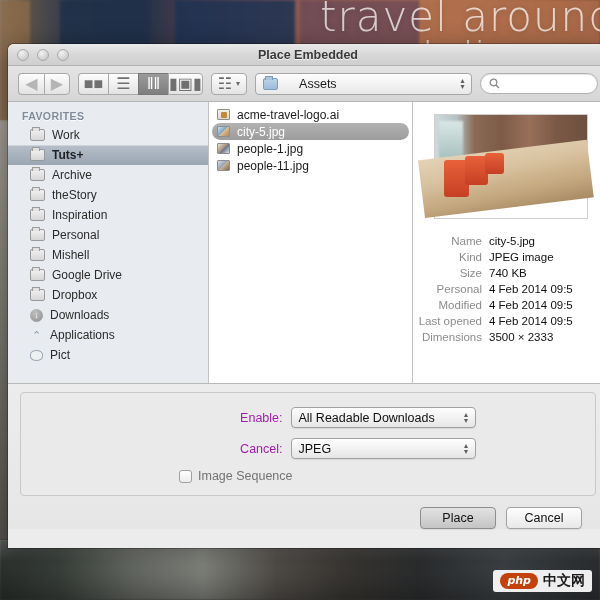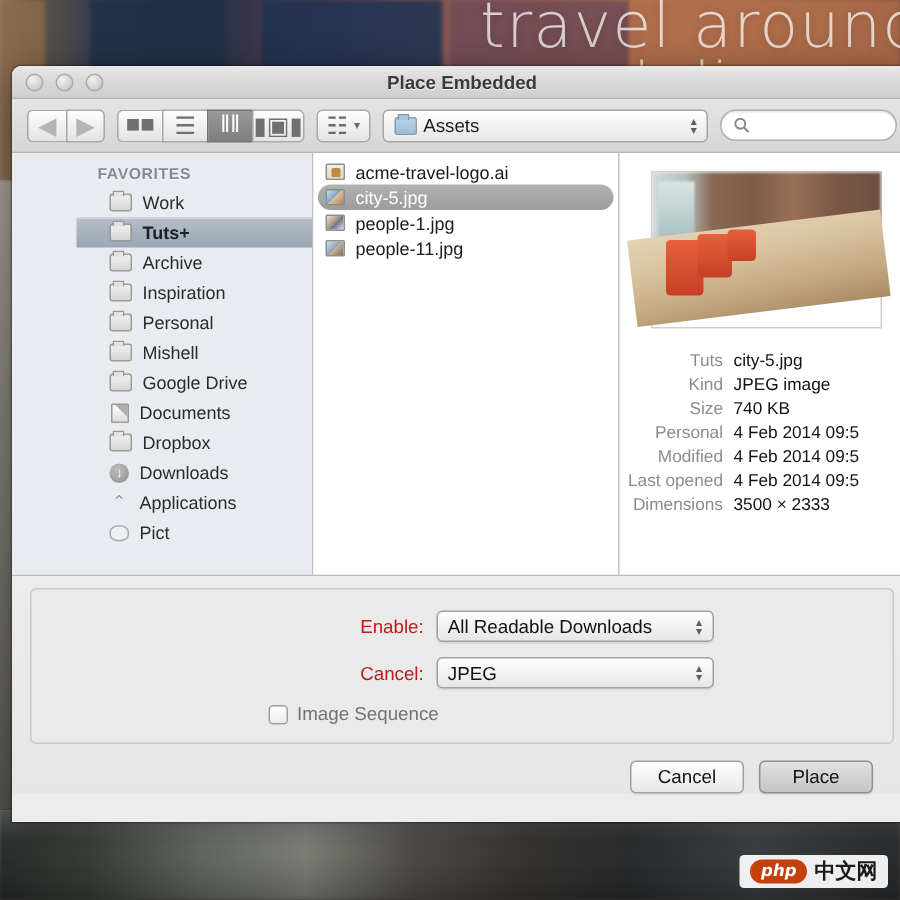--- a/index.html
+++ b/index.html
@@ -93,21 +93,21 @@
   .tbtn:last-child { border-right-width: 1px; border-top-right-radius: 4px; border-bottom-right-radius: 4px; }
   .tbtn.wide { min-width: 30px; }
   .tbtn.sel { background: linear-gradient(180deg, #9a9a9a, #7e7e7e); color: #fff; border-color: #777; }
   .tbtn.disabled { color: #b5b5b5; }
   .arrange {
     height: 22px; display: flex; align-items: center; gap: 4px; padding: 0 6px;
     background: linear-gradient(180deg, #fdfdfd, #e3e3e3);
     border: 1px solid #a9a9a9; border-radius: 4px; color: #6a6a6a;
   }
   .pathpop {
-    flex: 1; height: 22px; display: flex; align-items: center; gap: 4px;
+    flex: 1; height: 22px; display: flex; align-items: center; gap: 21px;
     padding: 0 4px 0 7px;
     background: linear-gradient(180deg, #fdfdfd, #e8e8e8);
     border: 1px solid #a6a6a6; border-radius: 4px;
     font-size: 12.5px; color: #1b1b1b;
     box-shadow: 0 1px 0 rgba(255,255,255,.7) inset;
   }
   .pathpop .pp-label { flex: 1; }
   .stepper { width: 9px; display: flex; flex-direction: column; align-items: center; color: #5e5e5e; line-height: 6px; font-size: 8px; }
   .searchfield {
     width: 118px; height: 21px; display: flex; align-items: center; gap: 5px;
@@ -126,21 +126,20 @@
     background: #a9c6de; border: 1px solid #7d9cb8; border-bottom: 0; border-radius: 1px 1px 0 0;
   }
 
   
   .bodyrow { display: flex; height: 282px; background: #fff; border-bottom: 1px solid #b9b9b9; }
 
   .sidebar {
     width: 201px; flex: none; overflow: hidden;
     background: #e8ecf1; border-right: 1px solid #c2c2c2;
     padding-top: 6px;
-    padding-left: 43px;
   }
   .sb-header {
     font-size: 10.5px; font-weight: bold; color: #7f8b99;
     letter-spacing: .4px; padding: 2px 0 3px 14px;
     text-shadow: 0 1px 0 rgba(255,255,255,.8);
   }
   .sb-item {
     height: 20px; display: flex; align-items: center; gap: 7px;
     padding-left: 22px; font-size: 12px; color: #2b2b2b;
   }
@@ -252,21 +251,21 @@
   
   .options {
     padding: 8px 12px 0 12px;
     background: linear-gradient(180deg, #ececec, #e6e6e6);
   }
   .optbox {
     border: 1px solid #c8c8c8; border-radius: 4px; background: #eaeaea;
     padding: 14px 0 12px 0;
   }
   .optrow { display: flex; align-items: center; justify-content: center; margin-bottom: 10px; }
-  .optlabel { width: 150px; text-align: right; padding-right: 8px; font-size: 12.5px; color: #b91c1c; }
+  .optlabel { width: 150px; text-align: right; padding-right: 8px; font-size: 12.5px; color: #a21caf; }
   .select {
     width: 185px; height: 21px; display: flex; align-items: center;
     padding: 0 4px 0 7px; font-size: 12.5px; color: #101010;
     background: linear-gradient(180deg, #fefefe, #e6e6e6);
     border: 1px solid #a2a2a2; border-radius: 4px;
     box-shadow: 0 1px 1px rgba(0,0,0,.08);
   }
   .select .sv { flex: 1; }
   .checkrow { display: flex; align-items: center; margin-left: 158px; }
   .checkbox {
@@ -373,37 +372,37 @@
           <div class="sb-item selected">
             <span class="sb-ico ic-folder"></span>
             <span>Tuts+</span>
           </div>
           <div class="sb-item">
             <span class="sb-ico ic-folder"></span>
             <span>Archive</span>
           </div>
           <div class="sb-item">
             <span class="sb-ico ic-folder"></span>
+            <span>theStory</span>
+          </div>
+          <div class="sb-item">
+            <span class="sb-ico ic-folder"></span>
             <span>Inspiration</span>
           </div>
           <div class="sb-item">
             <span class="sb-ico ic-folder"></span>
             <span>Personal</span>
           </div>
           <div class="sb-item">
             <span class="sb-ico ic-folder"></span>
             <span>Mishell</span>
           </div>
           <div class="sb-item">
             <span class="sb-ico ic-folder"></span>
             <span>Google Drive</span>
-          </div>
-          <div class="sb-item">
-            <span class="sb-ico ic-doc"></span>
-            <span>Documents</span>
           </div>
           <div class="sb-item">
             <span class="sb-ico ic-folder"></span>
             <span>Dropbox</span>
           </div>
           <div class="sb-item">
             <span class="sb-ico ic-dl">↓</span>
             <span>Downloads</span>
           </div>
           <div class="sb-item">
@@ -443,21 +442,21 @@
       <div class="thumb">
         <div class="t-wall"></div>
         <div class="t-win"></div>
         <div class="t-table"></div>
         <div class="t-chair t-c1"></div>
         <div class="t-chair t-c2"></div>
         <div class="t-chair t-c3"></div>
       </div>
       <div class="info" id="info-rows">
           <div class="info-row">
-            <div class="info-label">Tuts</div>
+            <div class="info-label">Name</div>
             <div class="info-value">city-5.jpg</div>
           </div>
           <div class="info-row">
             <div class="info-label">Kind</div>
             <div class="info-value">JPEG image</div>
           </div>
           <div class="info-row">
             <div class="info-label">Size</div>
             <div class="info-value">740 KB</div>
           </div>
@@ -503,22 +502,22 @@
           </span>
         </div>
       </div>
       <div class="checkrow">
         <span class="checkbox"></span>
         <span class="checklabel">Image Sequence</span>
       </div>
     </div>
 
     <div class="footer">
+      <div class="pbtn default">Place</div>
       <div class="pbtn">Cancel</div>
-      <div class="pbtn default">Place</div>
     </div>
   </div>
 </div>
 
 <div id="watermark">
   <span class="wm-badge">php</span>
   <span class="wm-text">中文网</span>
 </div>
 
 </body></html>

